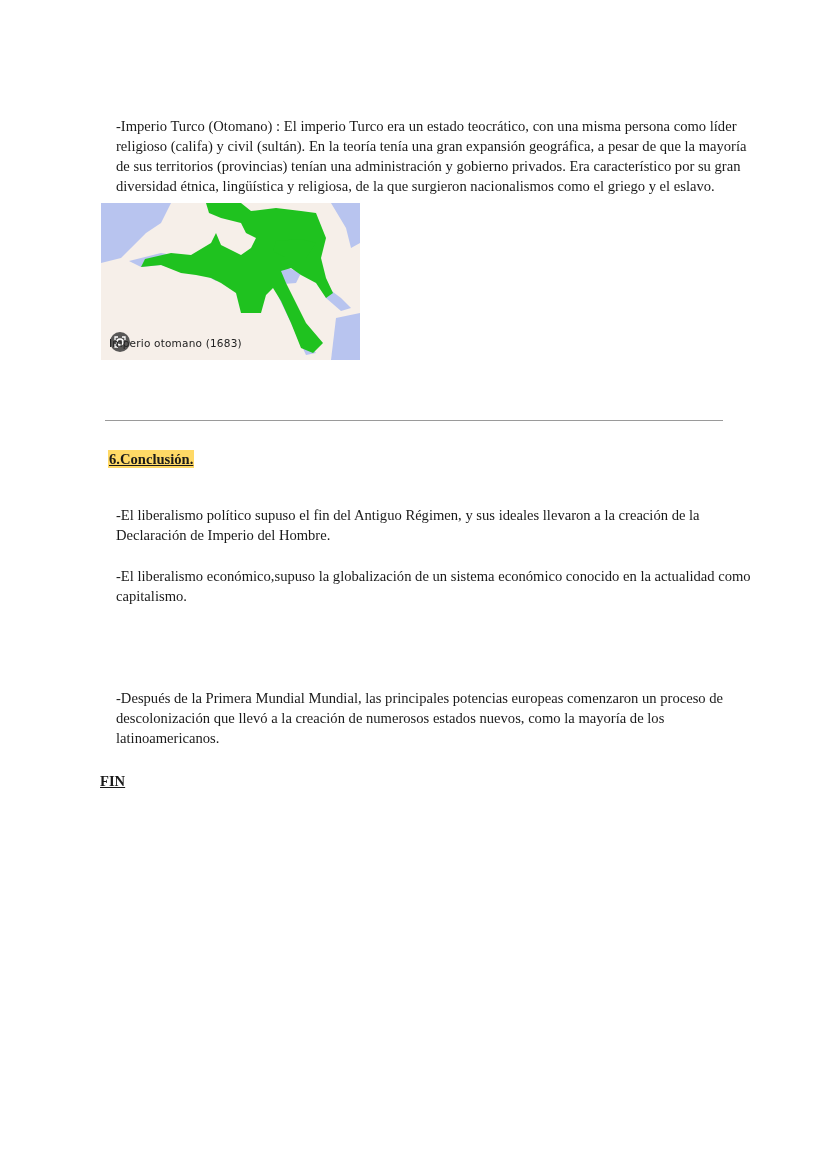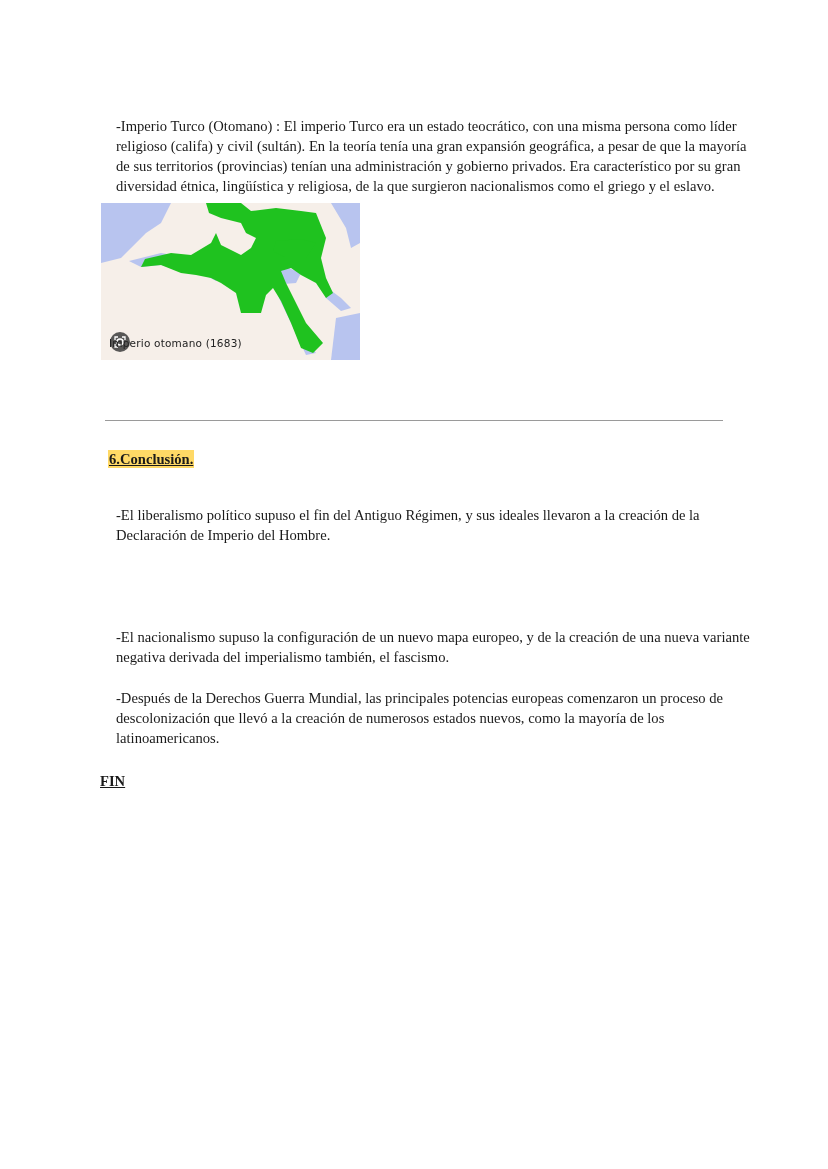--- a/index.html
+++ b/index.html
@@ -98,18 +98,18 @@
       </svg>
     </div>
     <span class="map-caption">Imperio otomano (1683)</span>
   </div>
 
   <div class="divider"></div>
 
   <span class="heading">6.Conclusión.</span>
 
   <p class="text" style="top:489px;">-El liberalismo político supuso el fin del Antiguo Régimen, y sus ideales llevaron a la creación de la Declaración de Imperio del Hombre.</p>
-  <p class="text" style="top:611px;">-El nacionalismo supuso la configuración de un nuevo mapa europeo, y de la creación de una nueva variante negativa derivada del imperialismo también, el fascismo.</p>
-  <p class="text" style="top:672px;">-Después de la Derechos Guerra Mundial, las principales potencias europeas comenzaron un proceso de descolonización que llevó a la creación de numerosos estados nuevos, como la mayoría de los latinoamericanos.</p>
+  <p class="text" style="top:550px;">-El liberalismo económico,supuso la globalización de un sistema económico conocido en la actualidad como capitalismo.</p>
+  <p class="text" style="top:672px;">-Después de la Primera Mundial Mundial, las principales potencias europeas comenzaron un proceso de descolonización que llevó a la creación de numerosos estados nuevos, como la mayoría de los latinoamericanos.</p>
 
   <span class="fin">FIN</span>
 
 </div>
 
 </body></html>

